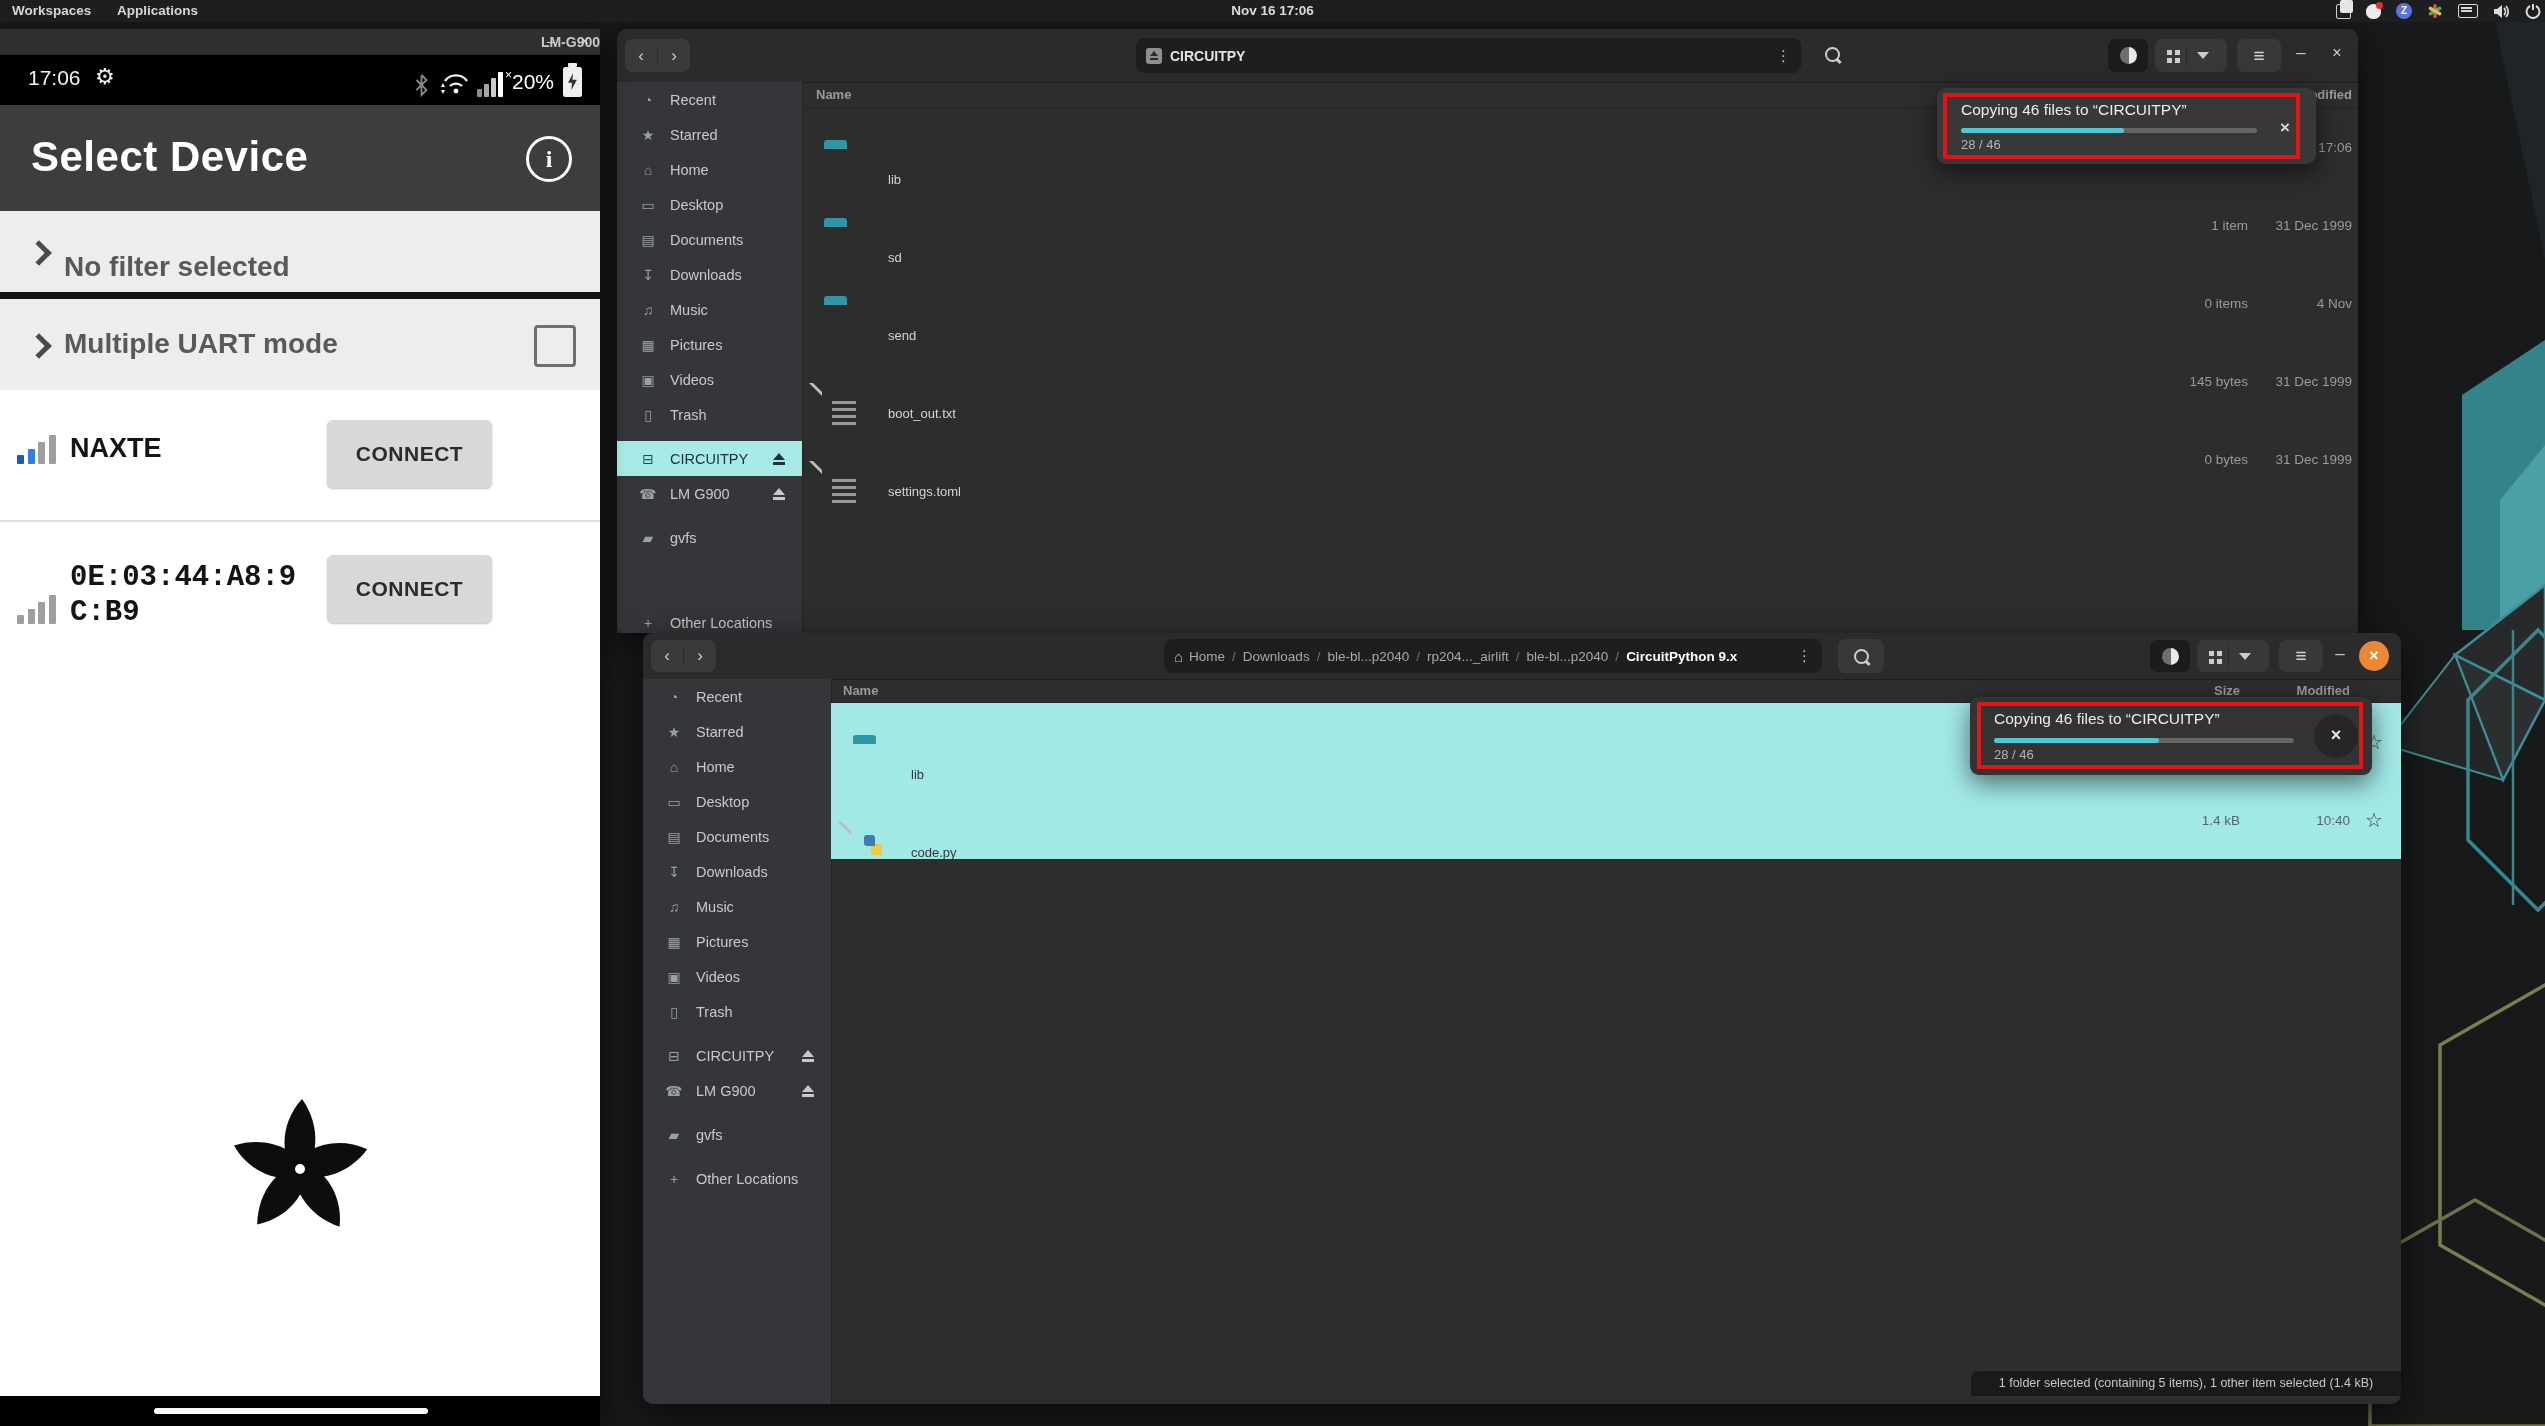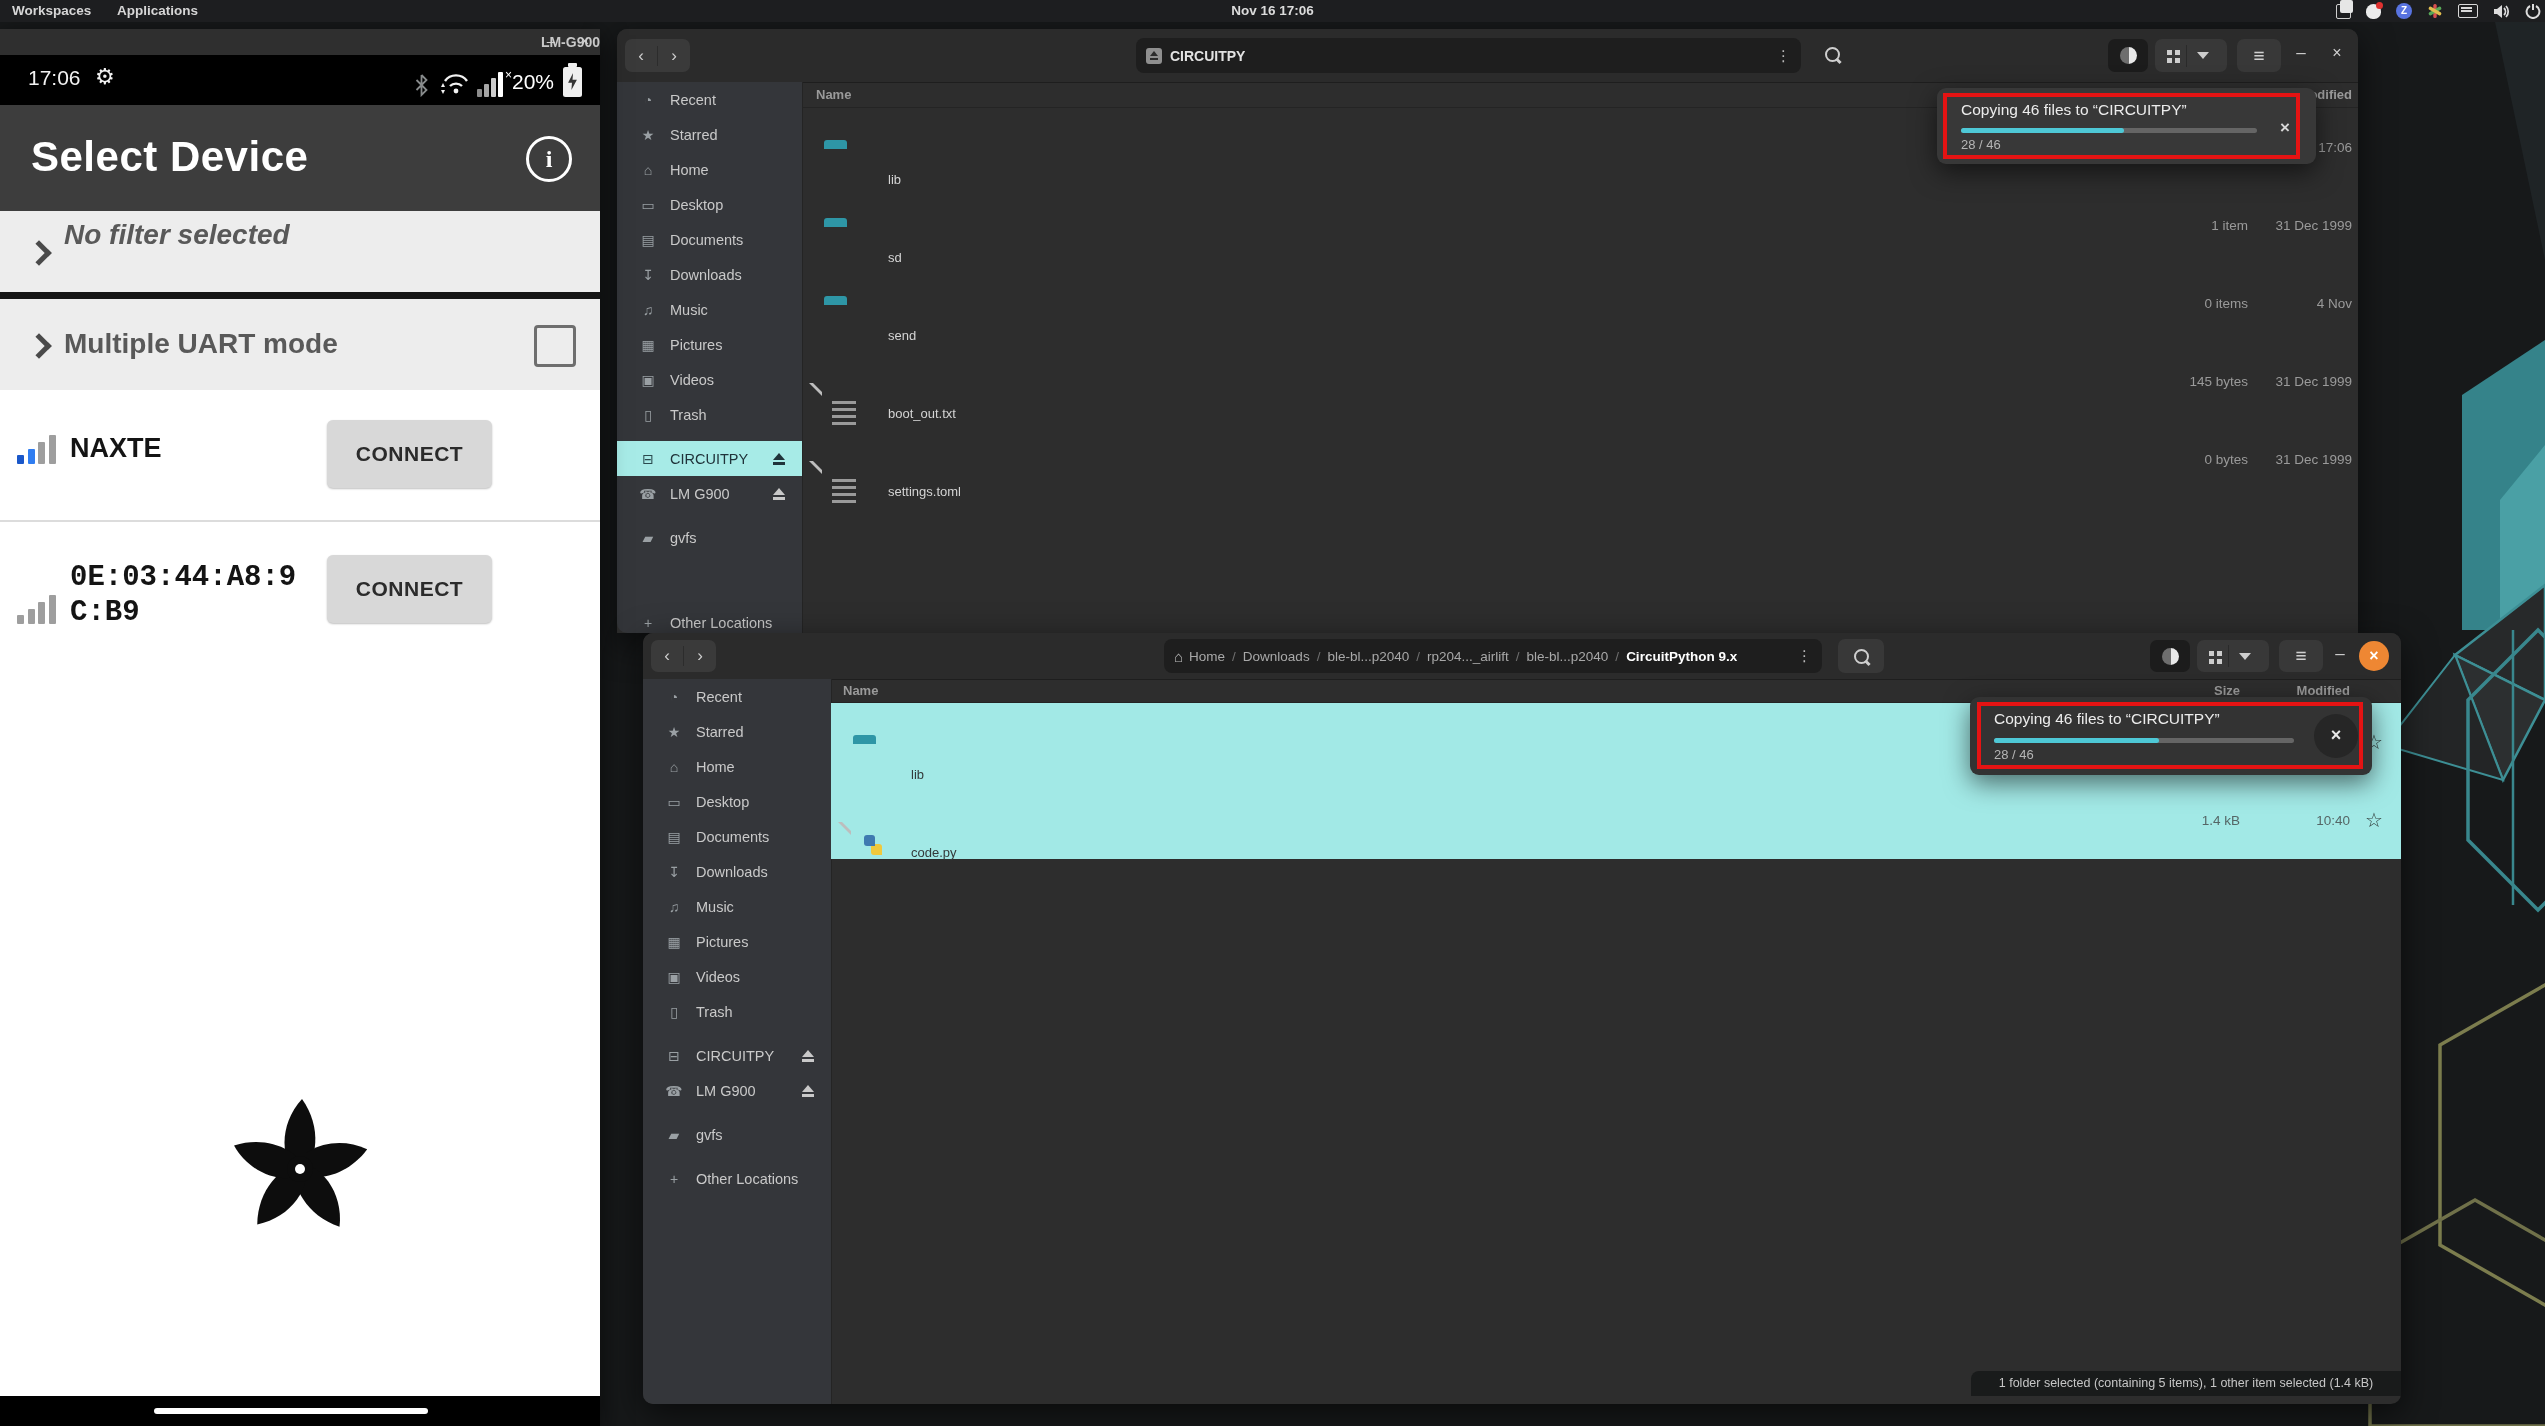--- a/index.html
+++ b/index.html
@@ -220,21 +220,21 @@
       </div>
     </div>
 
     <div id="p-header">
       <span id="p-header-title">Select Device</span>
       <span class="info-circle">i</span>
     </div>
 
     <div class="p-filter-row" style="top:182px;height:81px;">
       <span class="chev" style="position:absolute;left:30px;top:33px;"></span>
-      <span class="p-filter-label" style="position:absolute;left:64px;top:8px;font-style:italic;">No filter selected</span>
+      <span class="p-filter-label" style="position:absolute;left:64px;top:40px;">No filter selected</span>
     </div>
     <div id="p-divider"></div>
     <div class="p-filter-row" style="top:270px;height:91px;">
       <span class="chev" style="position:absolute;left:30px;top:38px;"></span>
       <span class="p-filter-label" style="position:absolute;left:64px;top:29px;">Multiple UART mode</span>
       <span class="cbox"></span>
     </div>
 
     <div class="dev-row" style="top:362px;height:129px;">
       <span class="dev-sig" style="top:44px;">

